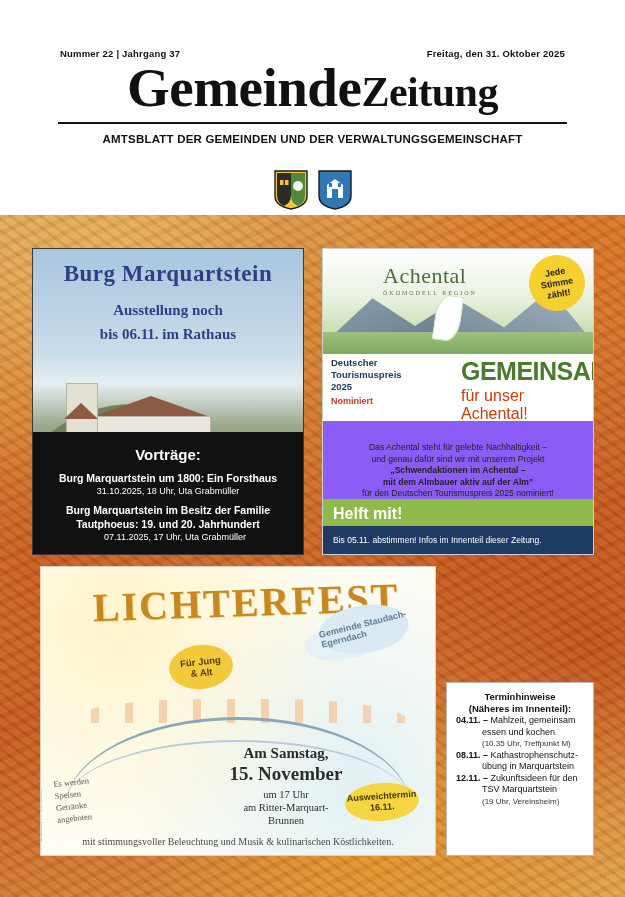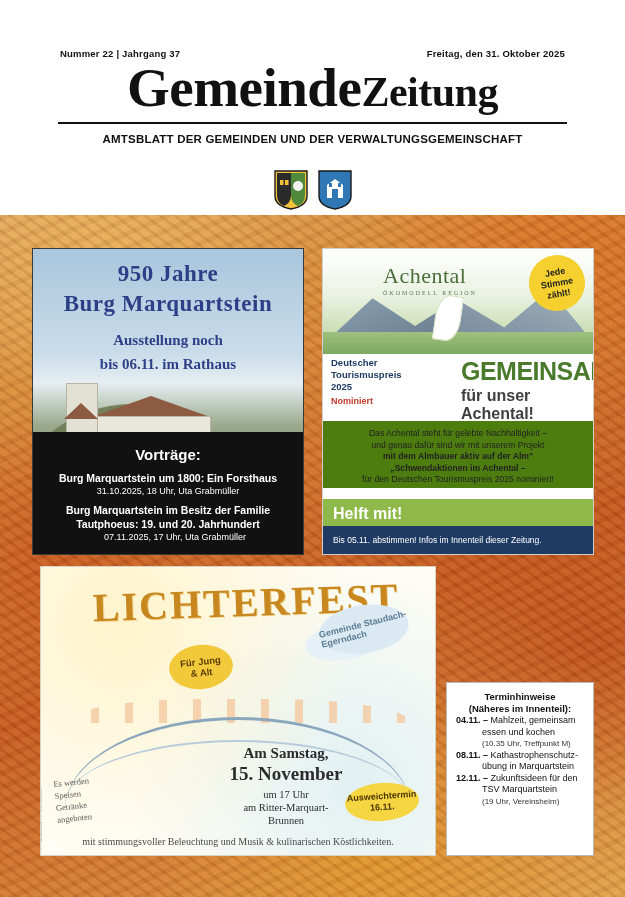--- a/index.html
+++ b/index.html
@@ -188,24 +188,24 @@
   }
   .ach-prize{
     position:absolute; left:8px; top:108px; width:86px;
     font-size:9.5px; font-weight:bold; color:#1f3b63; line-height:12px;
   }
   .ach-prize .nom{ color:#c0392b; margin-top:2px; font-size:9px;}
   .ach-gemeinsam{
     position:absolute; left:96px; top:108px; right:6px;margin-left:42px;
   }
   .ach-gemeinsam .g1{ font-size:25px; font-weight:bold; color:#4a7a2b; letter-spacing:-.5px;}
-  .ach-gemeinsam .g2{ font-size:16px; font-weight:bold; color:#404040; margin-top:1px;}
+  .ach-gemeinsam .g2{ font-size:16px; font-weight:normal; color:#c2410c; margin-top:1px;}
   .ach-body{
-    position:absolute; left:0; right:0; top:172px; height:67px;
-    background:#4d7c0f; padding:7px 10px;
+    position:absolute; left:0; right:0; top:172px; height:78px;
+    background:#8b5cf6; padding:21px 10px;
     font-size:8.6px; color:#222; line-height:11.6px; text-align:center;
   }
   .ach-body b{ font-weight:bold; }
   .ach-help{
     position:absolute; left:0; right:0; top:250px; height:30px;
     background:#8fb94a; color:#ffffff;
     font-size:16px; font-weight:bold; display:flex; align-items:center; padding-left:10px;
   }
   .ach-foot{
     position:absolute; left:0; right:0; bottom:0; height:28px;
@@ -352,21 +352,20 @@
 <div class="ad-burg">
   <div class="burg-photo">
     <div class="hillA"></div>
       <div class="hillB"></div>
     <div class="roof"></div>
       <div class="castle"></div>
       <div class="trees"></div>
   </div>
 
   <div class="burg-head">
-    <div class="l1">950 Jahre</div>
     <div class="l2">Burg Marquartstein</div>
     <div class="l3">Ausstellung noch</div>
     <div class="l4">bis 06.11. im Rathaus</div>
   </div>
 
   <div class="burg-black">
     <div class="vt">Vorträge:</div>
     <div class="t1">Burg Marquartstein um 1800: Ein Forsthaus</div>
     <div class="d1">31.10.2025, 18 Uhr, Uta Grabmüller</div>
     <div class="t2">
@@ -408,22 +407,22 @@
   </div>
 
   <div class="ach-gemeinsam">
     <div class="g1">GEMEINSAM</div>
     <div class="g2">für unser Achental!</div>
   </div>
 
   <div class="ach-body">
     <div>Das Achental steht für gelebte Nachhaltigkeit –</div>
     <div>und genau dafür sind wir mit unserem Projekt</div>
+    <div><b>„Schwendaktionen im Achental –</b></div>
     <div><b>mit dem Almbauer aktiv auf der Alm"</b></div>
-    <div><b>„Schwendaktionen im Achental –</b></div>
     <div>für den Deutschen Tourismuspreis 2025 nominiert!</div>
   </div>
 
   <div class="ach-help">
     <span>Helft mit!</span>
   </div>
 
   <div class="ach-foot">
     <span>Bis 05.11. abstimmen! Infos im Innenteil dieser Zeitung.</span>
   </div>

